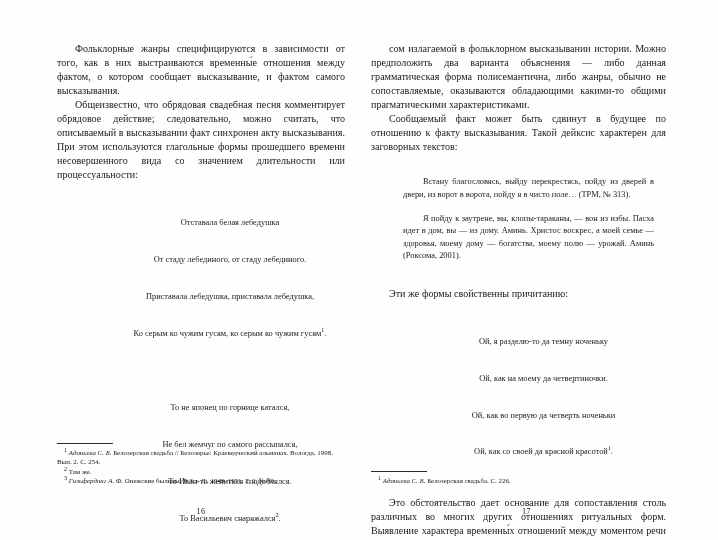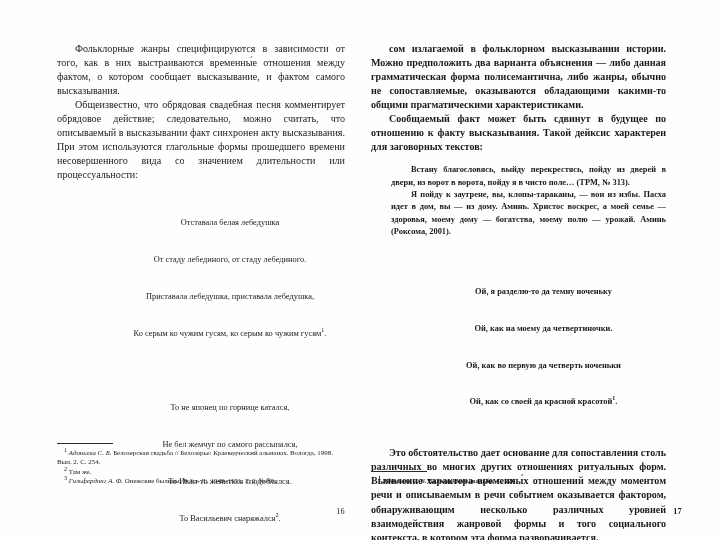--- a/index.html
+++ b/index.html
@@ -22,21 +22,21 @@
     background: #fefefe;
   }
   .page {
     position: relative;
     width: 359px;
     height: 540px;
     box-sizing: border-box;
     background: #fefefe;
   }
   .page-left  { padding: 42px 14px 0 57px; }
-  .page-right { padding: 42px 52px 0 12px; font-weight: bold; }
+  .page-right { padding: 42px 52px 0 12px; }
 
   .body-col {
     position: relative;
     height: 392px;
   }
 
   p.para {
     margin: 0;
     text-indent: 18px;
     text-align: justify;
@@ -58,21 +58,21 @@
     padding-left: 58px;
     text-align: center;
     white-space: pre-wrap;
   }
   .verse-right {
     padding-left: 50px;
   }
   .verse .ln { display: block; }
 
   .quote {
-    margin: 0;
+    margin: 12px;
     font-size: 8.4px;
     line-height: 12.3px;
     padding-left: 20px;
     text-align: justify;
     text-indent: 20px;
   }
   .quote + .quote { margin-top: 0; }
 
   sup {
     font-size: 6px;
@@ -104,21 +104,21 @@
     text-align: left;
     text-indent: 7px;
   }
   .fn i { font-style: italic; }
 
   .folio {
     position: absolute;
     bottom: 24px;
     left: 0;
     right: 0;
-    text-align: right;
+    text-align: center;
     font-size: 8.2px;
     letter-spacing: 0.3px;
     margin-top: 39px;
   }
   .page-left .folio  { left: 57px; right: 14px; }
   .page-right .folio { left: 12px; right: 36px; }
 </style>
 </head>
 <body>
 
@@ -166,20 +166,21 @@
       <p class="para">сом излагаемой в фольклорном высказывании истории. Можно предположить два варианта объяснения — либо данная грамматическая форма полисемантична, либо жанры, обычно не сопоставляемые, оказываются обладающими какими-то общими прагматическими характеристиками.</p>
       <p class="para">Сообщаемый факт может быть сдвинут в будущее по отношению к факту высказывания. Такой дейксис характерен для заговорных текстов:</p>
 
       <div class="gap-m"></div>
 
       <p class="quote">Встану благословясь, выйду перекрестясь, пойду из дверей в двери, из ворот в ворота, пойду я в чисто поле… (ТРМ, № 313).</p>
       <p class="quote">Я пойду к заутрене, вы, клопы-тараканы, — вон из избы. Пасха идет в дом, вы — из дому. Аминь. Христос воскрес, а моей семье — здоровья, моему дому — богатства, моему полю — урожай. Аминь (Роксома, 2001).</p>
 
       <div class="gap-l"></div>
 
+      <p class="para">Эти же формы свойственны причитанию:</p>
 
       <div class="gap-m"></div>
 
       <div class="verse verse-right">
         <span class="ln">Ой, я разделю-то да темну ноченьку</span>
         <span class="ln">Ой, как на моему да четвертиночки.</span>
         <span class="ln">Ой, как во первую да четверть ноченьки</span>
         <span class="ln"><span>Ой, как со своей да красной красотой</span><sup>1</sup><span>.</span></span>
       </div>
 

